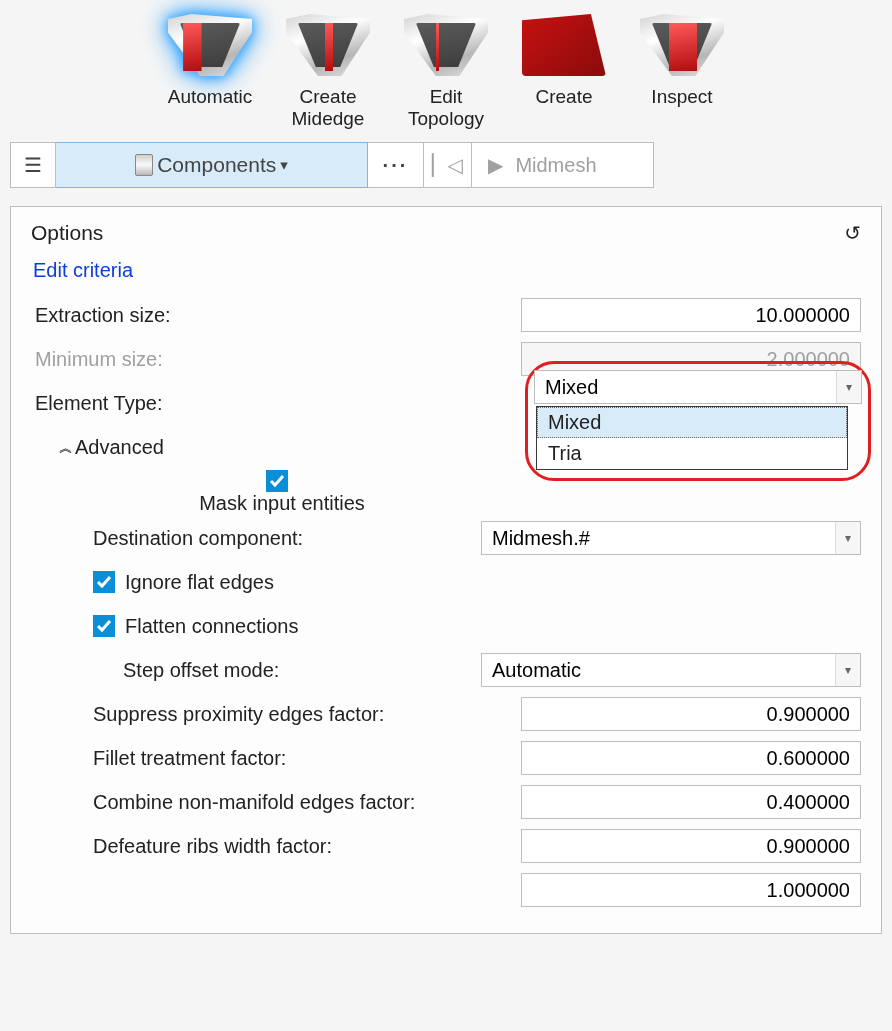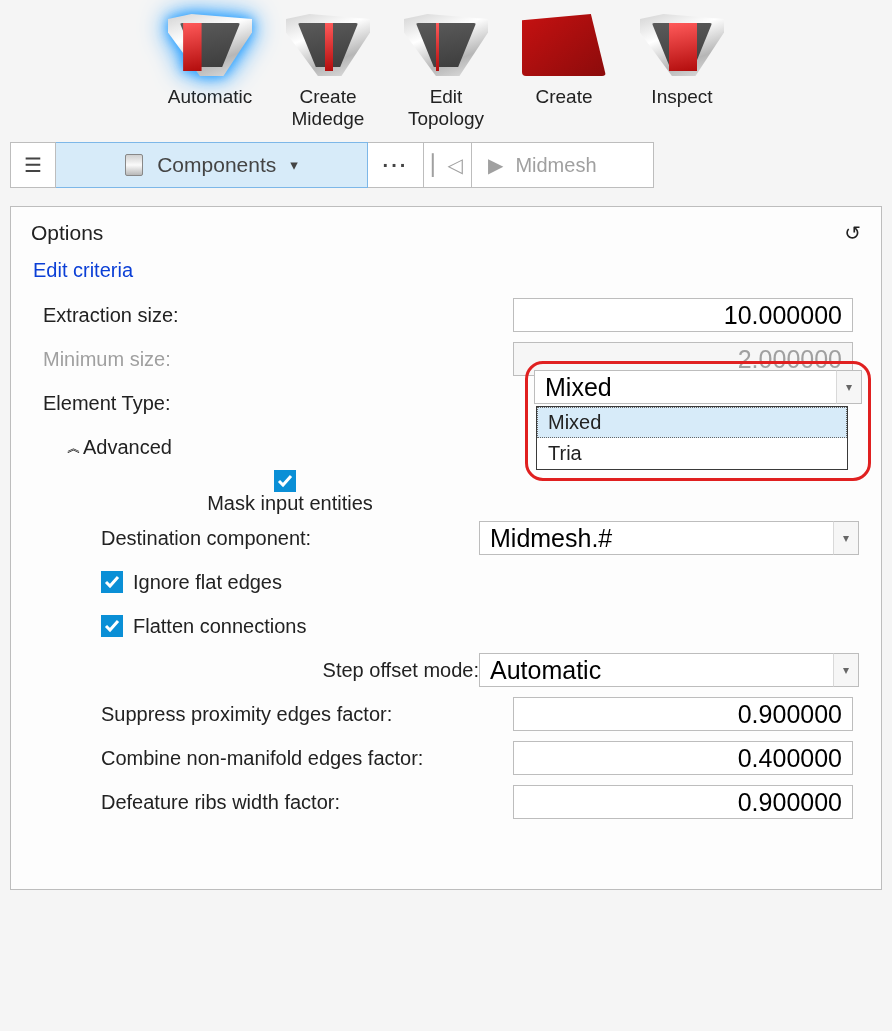--- a/index.html
+++ b/index.html
@@ -58,47 +58,47 @@
 
   
   .toolbar{display:flex;margin:8px 10px 0 10px;}
   .tbtn{
     border:1px solid var(--border);background:#fff;height:46px;display:flex;
     align-items:center;justify-content:center;font-size:20px;color:#444;
   }
   .tbtn+.tbtn{border-left:none;}
   .tbtn.menu{width:46px;}
   .tbtn.comp{
-    width:312px;justify-content:center;gap:14px;background:var(--highlight);
+    width:312px;justify-content:center;gap:4px;background:var(--highlight);
     border-color:var(--highlight-border);font-size:21px;
   }
   .tbtn.comp .caret{font-size:15px;}
   .tbtn.ell{width:56px;font-weight:bold;letter-spacing:2px;}
   .tbtn.prev{width:48px;color:var(--muted);}
   .tbtn.play{width:182px;justify-content:flex-start;padding-left:16px;gap:12px;color:var(--muted);}
   .cyl{width:18px;height:22px;background:linear-gradient(#d0d0d0,#fafafa,#b8b8b8);border:1px solid #888;border-radius:2px;}
 
   
   .panel{
     margin:18px 10px 10px 10px;border:1px solid var(--border);background:var(--panel);
     padding:14px 20px 20px 20px;position:relative;
   }
   .panel-head{display:flex;justify-content:space-between;align-items:center;font-size:21px;margin-bottom:12px;}
   .reset{font-size:20px;cursor:pointer;user-select:none;}
   .link{color:var(--link);cursor:pointer;font-size:20px;margin:2px 0 10px 2px;display:inline-block;}
-  .row{display:flex;align-items:center;min-height:42px;margin:2px 8px;}
+  .row{display:flex;align-items:center;min-height:42px;margin:2px 0;}
   .row .lab{flex:0 0 440px;padding-left:4px;font-size:20px;}
   .row .lab.ind1{padding-left:28px;}
   .row .lab.ind2{padding-left:62px;}
-  .row .lab.ind3{padding-left:92px;text-align:right;}
+  .row .lab.ind3{padding-left:92px;}
   .row.dis .lab,.row.dis .num{color:var(--muted);}
   .ctrl{flex:1;display:flex;justify-content:flex-end;}
   .num,.sel-input{
     width:340px;height:34px;border:1px solid var(--border);background:#fff;
-    font-size:25px;padding:0 10px;
+    font-size:20px;padding:0 10px;
   }
   .num{text-align:right;}
   .row.dis .num{background:#f6f6f6;}
   .combo{position:relative;width:380px;}
   .combo .sel-input{width:100%;text-align:left;background:#fff;}
   .combo .btn{
     position:absolute;right:0;top:0;width:26px;height:34px;border:1px solid var(--border);
     border-left:1px solid var(--border-soft);display:flex;align-items:center;justify-content:center;
     font-size:12px;color:#666;background:#f6f6f6;
   }
@@ -224,21 +224,21 @@
   </div>
 
   <div class="row" style="position:relative;">
     <div class="lab">Element Type:</div>
     <div class="ctrl" style="visibility:hidden;">
         <div class="combo"><input class="sel-input" style=""></div>
       </div>
   </div>
 
   
-  <div class="dd-wrap" style="top:154px;">
+  <div class="dd-wrap" style="top:154px;border-radius:29px;">
     <div class="combo">
       <input class="sel-input" value="Mixed" style="">
       <div class="btn">▾</div>
     </div>
     <div class="dd-list">
       <div class="opt hover">Mixed</div>
       <div class="opt">Tria</div>
     </div>
   </div>
 
@@ -302,26 +302,35 @@
     </div>
   </div>
 
   <div class="row">
     <div class="lab ind2">Suppress proximity edges factor:</div>
     <div class="ctrl">
         <input class="num" value="0.900000" style="">
       </div>
   </div>
   <div class="row">
+    <div class="lab ind2">Fillet treatment factor:</div>
+    <div class="ctrl">
+        <input class="num" value="0.600000" style="">
+      </div>
+  </div>
+  <div class="row">
     <div class="lab ind2">Combine non-manifold edges factor:</div>
     <div class="ctrl">
         <input class="num" value="0.400000" style="">
       </div>
   </div>
   <div class="row">
     <div class="lab ind2">Defeature ribs width factor:</div>
     <div class="ctrl">
         <input class="num" value="0.900000" style="">
       </div>
   </div>
   <div class="row">
+    <div class="ctrl">
+        <input class="num" value="1.000000" style="">
+      </div>
   </div>
 </div>
 
 </body></html>

